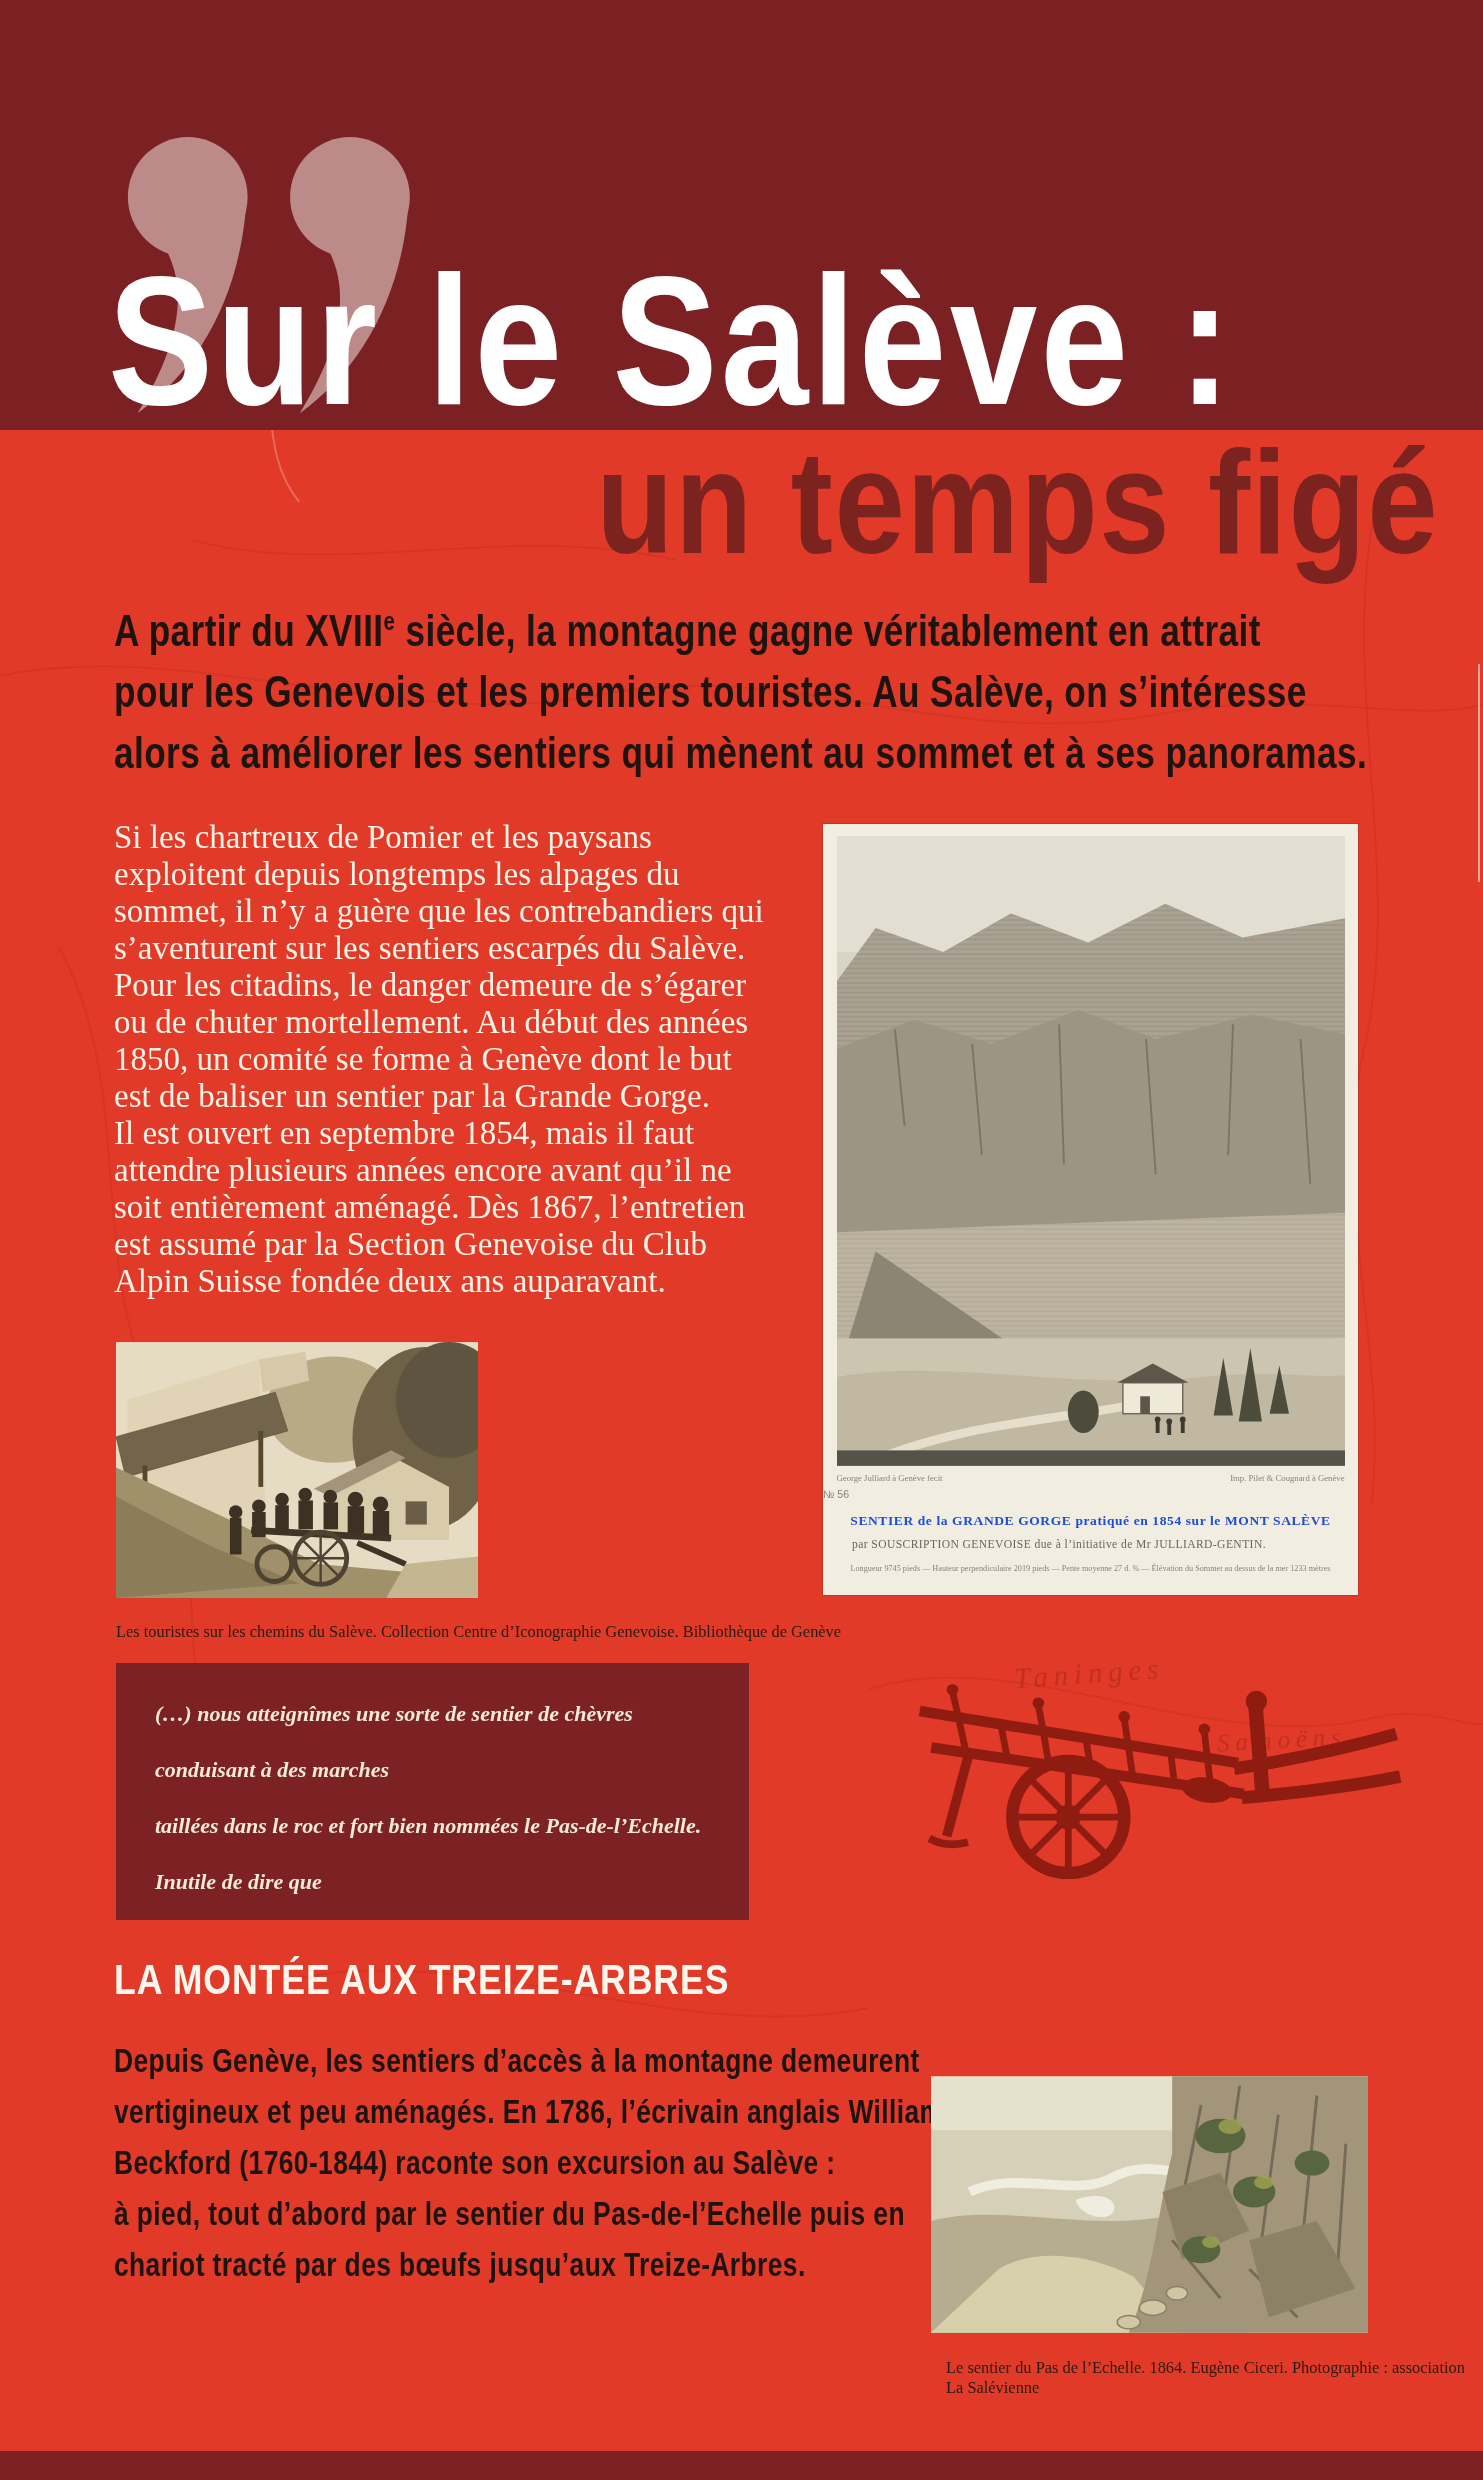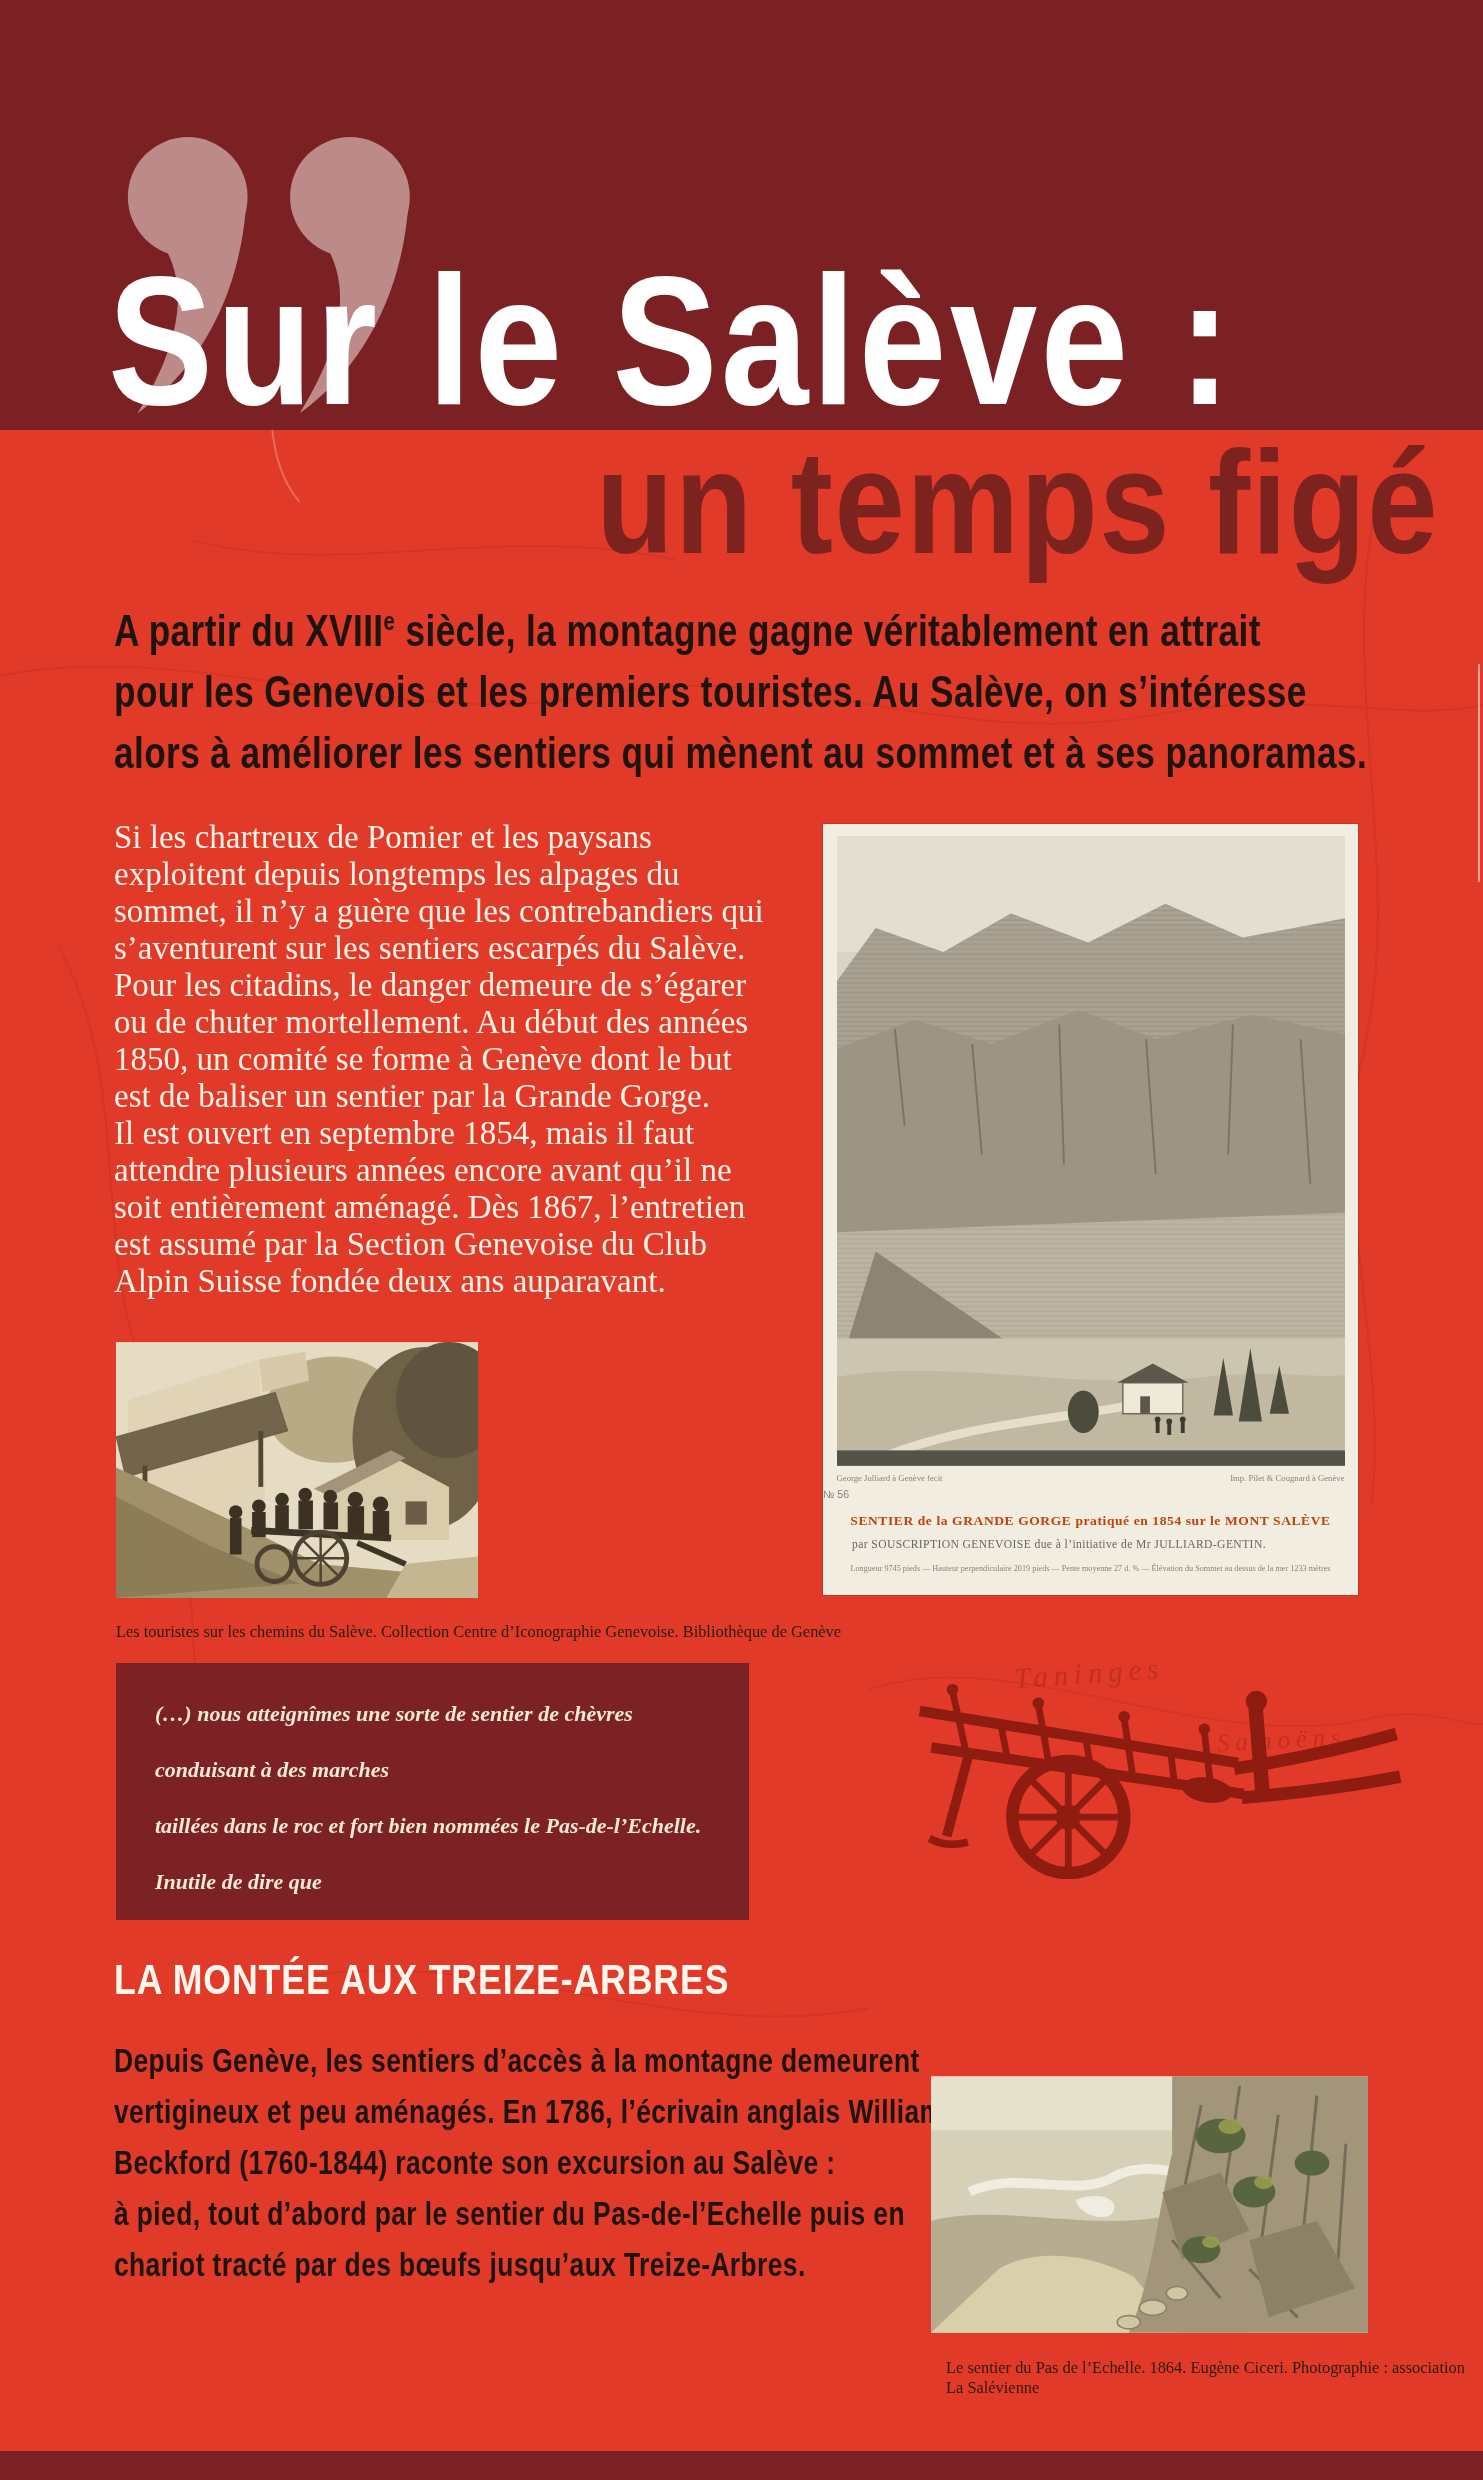--- a/index.html
+++ b/index.html
@@ -47,21 +47,21 @@
   figure{margin:0;padding:0;}
   .fig-tourists{position:absolute;left:116px;top:1342px;width:362px;height:256px;}
   .fig-plate{position:absolute;left:823px;top:824px;width:535px;height:771px;background:#f1ede1;
     box-shadow:0 0 0 1px rgba(0,0,0,.12);}
   .plate-draw{position:absolute;left:13.5px;top:11.6px;width:508px;height:630px;}
   .plate-credits{position:absolute;left:13.5px;top:649px;width:508px;display:flex;justify-content:space-between;
     font-family:"Liberation Serif",serif;font-size:8.7px;color:#8a8478;align-items:center;}
   .plate-number{position:absolute;left:0;top:664px;width:535px;text-align:left;
     font-family:Liberation Sans, sans-serif;font-size:10.6px;color:#8a8478;}
   .plate-title1{position:absolute;left:0;top:689px;width:535px;text-align:center;
-    font-family:"Liberation Serif",serif;font-size:13.5px;letter-spacing:0.6px;color:#c2410c;font-weight:bold;}
+    font-family:"Liberation Serif",serif;font-size:13.5px;letter-spacing:0.6px;color:#1d4ed8;font-weight:bold;}
   .plate-title2{position:absolute;left:0;top:714px;width:472px;text-align:center;
     font-family:"Liberation Serif",serif;font-size:11.6px;letter-spacing:0.4px;color:#6b665c;}
   .plate-stats{position:absolute;left:0;top:740px;width:535px;text-align:center;
     font-family:"Liberation Serif",serif;font-size:8.2px;color:#8a8478;}
 
   .caption{position:absolute;color:#2a1b12;font-family:"Liberation Serif",serif;font-size:16.4px;}
   .cap-tourists{left:116px;top:1622px;}
   .cap-gorge{left:823px;top:1625px;}
   .cap-sentier{left:946px;top:2358px;}
 

